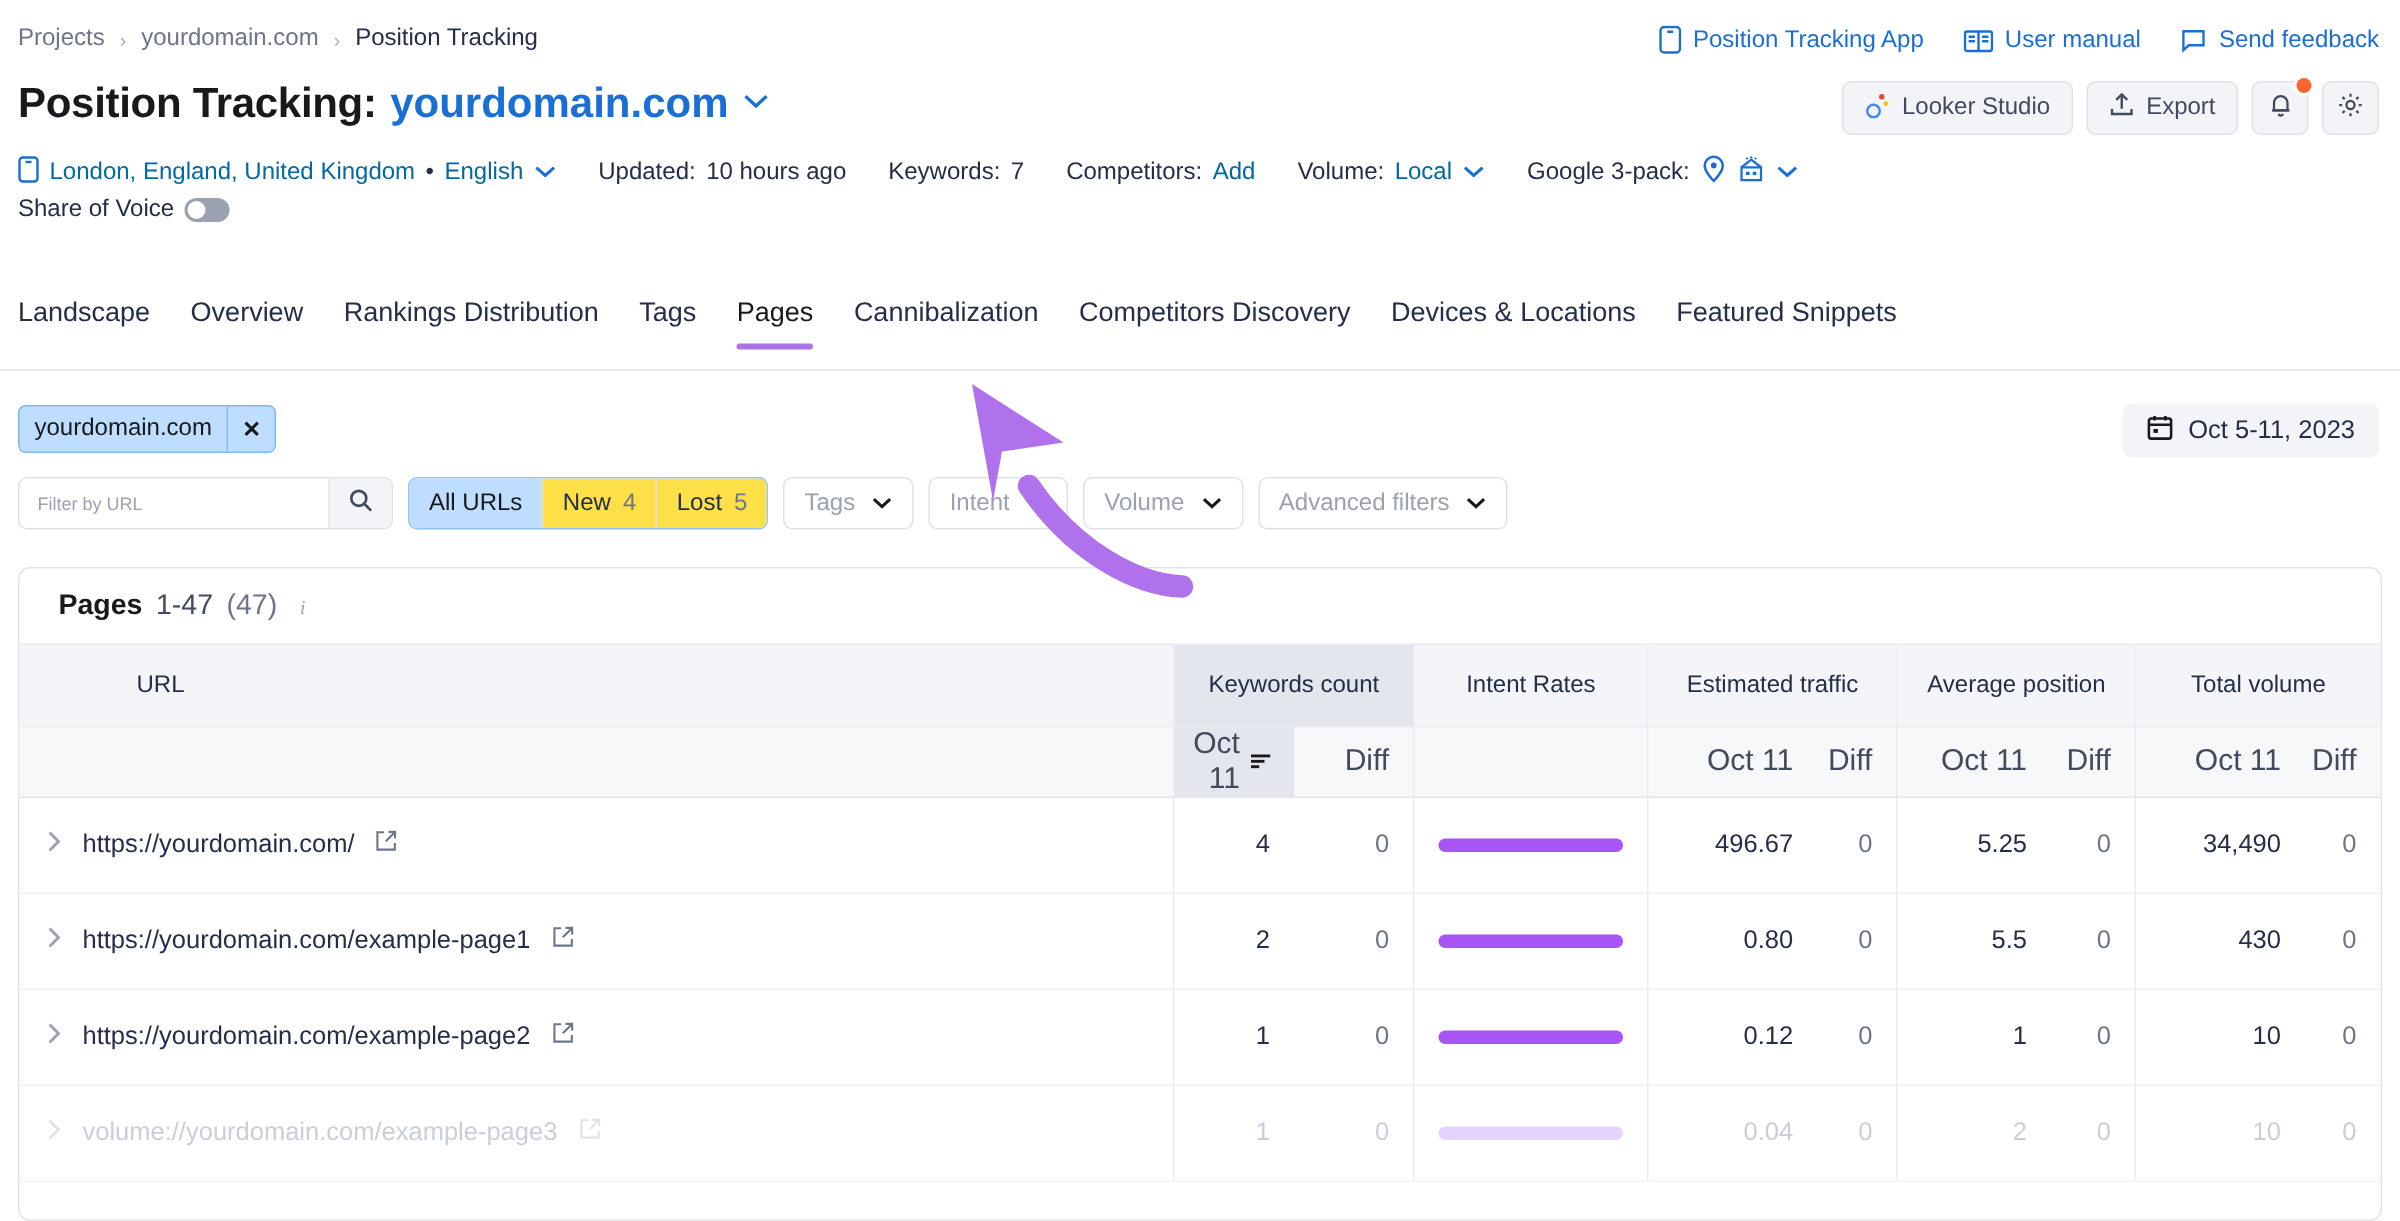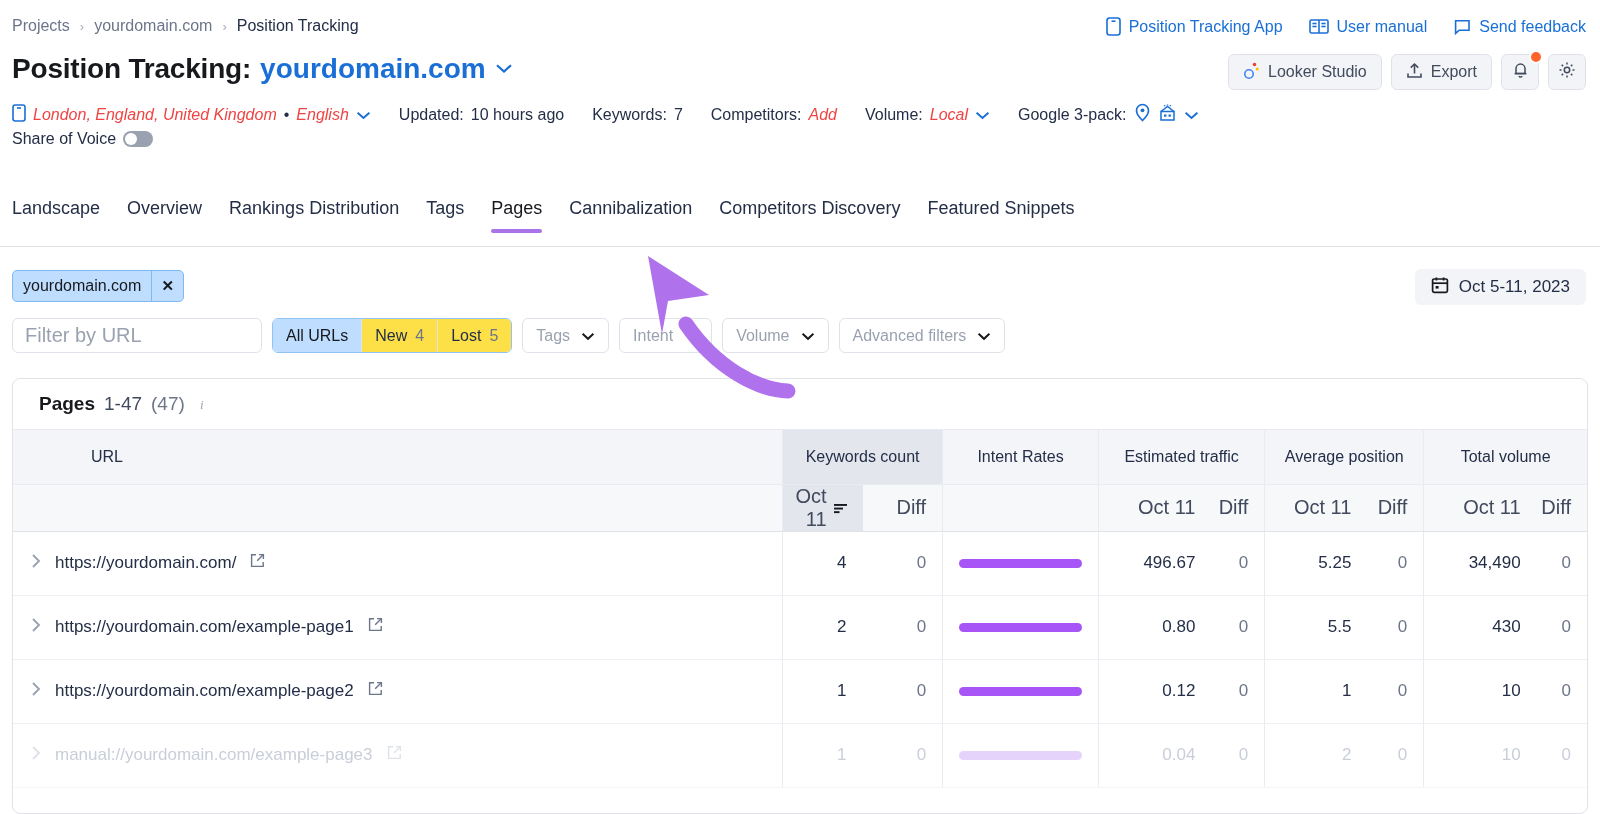--- a/index.html
+++ b/index.html
@@ -21,21 +21,21 @@
   .crumb-link { color: #6c7589; }
   .crumb-sep { color: #a7aebb; font-size: 13px; }
   .crumb-current { color: #242e47; }
 
   
   .toplinks {
     position: absolute; right: 14px; top: 17px;
     display: flex; align-items: center; gap: 26px;
     font-size: 16px;
   }
-  .toplink { display: flex; align-items: center; gap: 8px; color: #1a6fd6; }
+  .toplink { display: flex; align-items: flex-end; gap: 8px; color: #1a6fd6; }
   .toplink svg { display: block; }
 
   
   .title-row {
     position: absolute; left: 12px; top: 53px;
     display: flex; align-items: center; gap: 9px;
   }
   .title-static { font-size: 28px; font-weight: bold; color: #17191d; letter-spacing: -.2px;}
   .title-domain { font-size: 28px; font-weight: bold; color: #1a6fd6; }
   .title-caret { color: #1a6fd6; }
@@ -58,21 +58,21 @@
   }
 
   
   .meta {
     position: absolute; left: 12px; top: 103px;
     width: 1576px;
     display: flex; align-items: center; flex-wrap: wrap; gap: 0 28px;
     font-size: 16px; color: #242e47; row-gap: 6px;
   }
   .meta-item { display: flex; align-items: center; gap: 7px; }
-  .meta-link { color: #ef4444; font-style: italic; }
+  .meta-link { color: #0369a1; }
   .dotsep { color: #242e47; }
   .toggle {
     width: 30px; height: 16px; border-radius: 9px; background: #9aa2b1;
     position: relative; display: inline-block;
   }
   .toggle::after {
     content: ""; position: absolute; left: 2px; top: 2px;
     width: 12px; height: 12px; border-radius: 50%; background: #fff;
   }
 
@@ -116,21 +116,21 @@
   .filterbar {
     position: absolute; left: 12px; top: 318px;
     display: flex; align-items: center; gap: 10px;
   }
   .searchbox {
     width: 250px; height: 35px; border: 1px solid #dfe2e9; border-radius: 6px;
     display: flex; align-items: stretch; overflow: hidden; background: #fff;
   }
   .searchbox input {
     flex: 1; border: 0; outline: 0; padding: 0 12px;
-    font-size: 20px; color: #242e47; font-family: "Liberation Sans", sans-serif;
+    font-size: 12px; color: #242e47; font-family: "Liberation Sans", sans-serif;
     background: transparent;
   }
   .searchbox input::placeholder { color: #9aa2b1; }
   .search-btn {
     width: 42px; background: #f2f4f7; border-left: 1px solid #dfe2e9;
     display: flex; align-items: center; justify-content: center;
   }
   .seg {
     display: flex; align-items: stretch; height: 35px;
     border: 1px solid #8fc3f5; border-radius: 6px; overflow: hidden;
@@ -366,20 +366,21 @@
   </div>
 
   <div class="tabs">
     <div class="tab"><span>Landscape</span></div>
     <div class="tab"><span>Overview</span></div>
     <div class="tab"><span>Rankings Distribution</span></div>
     <div class="tab"><span>Tags</span></div>
     <div class="tab active"><span>Pages</span></div>
     <div class="tab"><span>Cannibalization</span></div>
     <div class="tab"><span>Competitors Discovery</span></div>
+    <div class="tab"><span>Devices &amp; Locations</span></div>
     <div class="tab"><span>Featured Snippets</span></div>
   </div>
   <div class="tabs-rule"></div>
 
   <div class="chip">
     <span class="chip-label">yourdomain.com</span>
     <span class="chip-x">✕</span>
   </div>
 
   <div class="datepick">
@@ -614,21 +615,21 @@
         </tr>
 
         <tr class="faded">
           <td>
             <div class="urlcell">
               <span class="caret-r">
                 <svg width="10" height="16" viewBox="0 0 10 16" fill="none" stroke="currentColor" stroke-width="1.9">
                     <path d="M2 2L8 8L2 14"></path>
                   </svg>
               </span>
-              <span class="url-text">manual://yourdomain.com/example-page3</span>
+              <span class="url-text">volume://yourdomain.com/example-page3</span>
               <span class="ext-icon">
                 <svg width="15" height="15" viewBox="0 0 15 15" fill="none" stroke="currentColor" stroke-width="1.4">
                   <path d="M6 1.8H1.6v11.6h11.6V9"></path>
                     <path d="M9 1.6h4.4V6"></path>
                     <path d="M13.2 1.8L7.2 7.8"></path>
                 </svg>
               </span>
             </div>
           </td>
           <td class="num vline">1</td>

